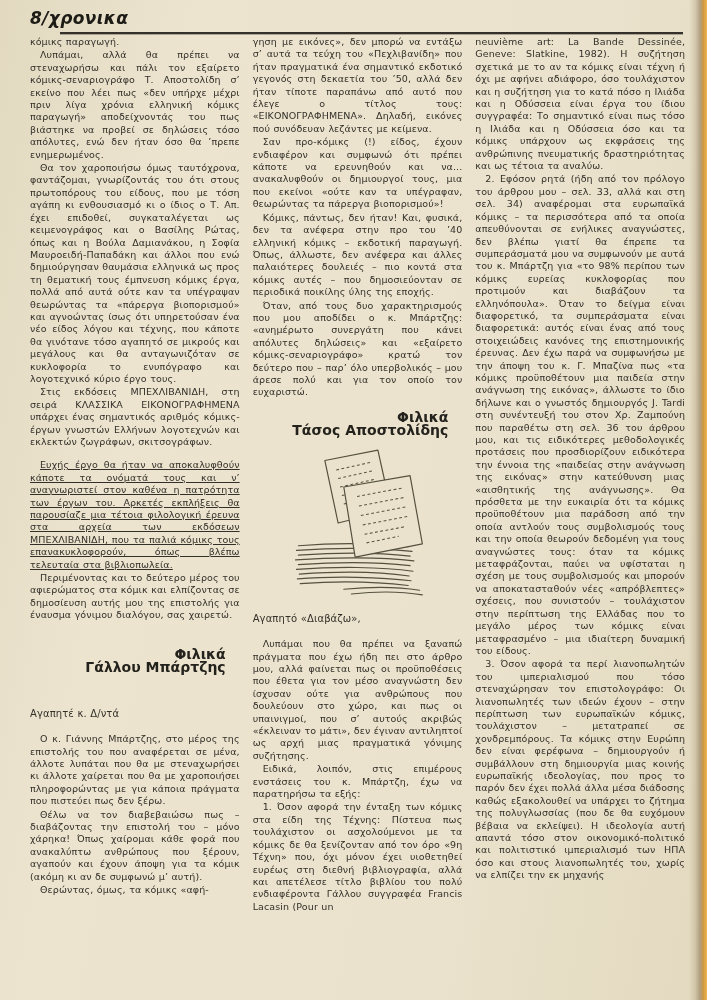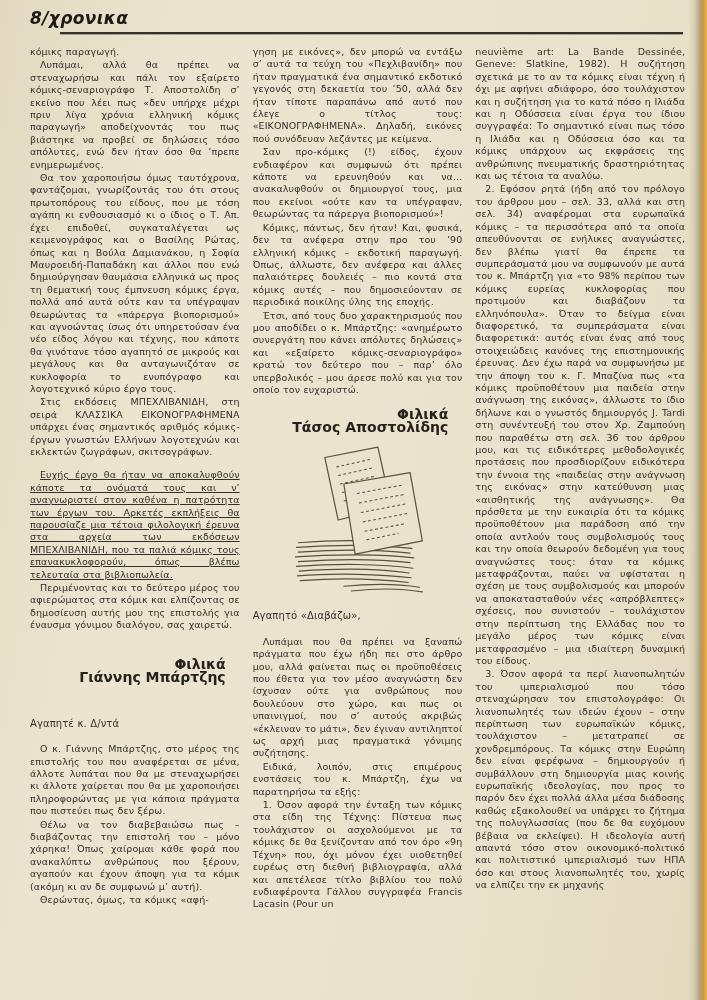--- a/index.html
+++ b/index.html
@@ -9,21 +9,21 @@
     background:linear-gradient(100deg,#e2d9c0 0%,#ece4cf 22%,#eae2cc 68%,#e3d9bf 100%);
     color:#33302a;
   }
   .page{position:absolute;inset:0;}
   .edge{position:absolute;top:0;right:0;bottom:0;width:18px;
     background:linear-gradient(90deg,rgba(110,85,40,0) 0%,rgba(110,85,40,0.16) 35%,rgba(90,60,20,0.38) 62%,#cf9a3e 80%,#f0b653 100%);
     pointer-events:none;}
   header{padding:8px 12px 0 30px;}
   .ptitle{margin:0;font-size:17px;font-weight:bold;font-style:italic;letter-spacing:.4px;color:#1d1b16;}
   .rule{height:2px;background:#35312a;margin:4px 12px 0 30px;box-shadow:0 1px 0 rgba(53,49,42,.35);}
-  .cols{display:flex;gap:13px;padding:12px 22px 0 30px;}
+  .cols{display:flex;gap:13px;padding:2px 22px 0 30px;}
   .col{flex:1 1 0;min-width:0;}
   p{margin:0 0 1px 0;font-size:9.5px;line-height:12.4px;text-align:justify;letter-spacing:.1px;word-spacing:.3px;}
   p.ind{text-indent:10px;}
   p.gap{margin-top:11px;text-decoration:underline;}
   .sig{text-align:right;font-weight:bold;font-size:14px;line-height:13px;padding-right:14px;color:#24221d;}
   .sig1{margin:26px 0 34px 0;}
   .sig2{margin:12px 0 10px 0;}
   .salut{margin:14px 0 13px 0;font-size:10px;}
   .illus{display:block;margin:4px auto 12px auto;}
   .sketch{stroke:#55503f;fill:none;stroke-width:1.25;stroke-linecap:round;}
@@ -43,33 +43,33 @@
 
     <div class="col">
       <p>κόμικς παραγωγή.</p>
       <p class="ind">Λυπάμαι, αλλά θα πρέπει να στεναχωρήσω και πάλι τον εξαίρετο κόμικς-σεναριογράφο Τ. Αποστολίδη σ’ εκείνο που λέει πως «δεν υπήρχε μέχρι πριν λίγα χρόνια ελληνική κόμικς παραγωγή» αποδείχνοντάς του πως βιάστηκε να προβεί σε δηλώσεις τόσο απόλυτες, ενώ δεν ήταν όσο θα ’πρεπε ενημερωμένος.</p>
       <p class="ind">Θα τον χαροποιήσω όμως ταυτόχρονα, φαντάζομαι, γνωρίζοντάς του ότι στους πρωτοπόρους του είδους, που με τόση αγάπη κι ενθουσιασμό κι ο ίδιος ο Τ. Απ. έχει επιδοθεί, συγκαταλέγεται ως κειμενογράφος και ο Βασίλης Ρώτας, όπως και η Βούλα Δαμιανάκου, η Σοφία Μαυροειδή-Παπαδάκη και άλλοι που ενώ δημιούργησαν θαυμάσια ελληνικά ως προς τη θεματική τους έμπνευση κόμικς έργα, πολλά από αυτά ούτε καν τα υπέγραψαν θεωρώντας τα «πάρεργα βιοπορισμού» και αγνοώντας ίσως ότι υπηρετούσαν ένα νέο είδος λόγου και τέχνης, που κάποτε θα γινότανε τόσο αγαπητό σε μικρούς και μεγάλους και θα ανταγωνιζόταν σε κυκλοφορία το ενυπόγραφο και λογοτεχνικό κύριο έργο τους.</p>
       <p class="ind">Στις εκδόσεις ΜΠΕΧΛΙΒΑΝΙΔΗ, στη σειρά ΚΛΑΣΣΙΚΑ ΕΙΚΟΝΟΓΡΑΦΗΜΕΝΑ υπάρχει ένας σημαντικός αριθμός κόμικς-έργων γνωστών Ελλήνων λογοτεχνών και εκλεκτών ζωγράφων, σκιτσογράφων.</p>
       <p class="ind gap">Ευχής έργο θα ήταν να αποκαλυφθούν κάποτε τα ονόματά τους και ν’ αναγνωριστεί στον καθένα η πατρότητα των έργων του. Αρκετές εκπλήξεις θα παρουσίαζε μια τέτοια φιλολογική έρευνα στα αρχεία των εκδόσεων ΜΠΕΧΛΙΒΑΝΙΔΗ, που τα παλιά κόμικς τους επανακυκλοφορούν, όπως βλέπω τελευταία στα βιβλιοπωλεία.</p>
       <p class="ind">Περιμένοντας και το δεύτερο μέρος του αφιερώματος στα κόμικ και ελπίζοντας σε δημοσίευση αυτής μου της επιστολής για έναυσμα γόνιμου διαλόγου, σας χαιρετώ.</p>
       <div class="sig sig1">
         <div>Φιλικά</div>
-        <div>Γιάννης Μπάρτζης</div>
+        <div>Γάλλου Μπάρτζης</div>
       </div>
       <p class="salut">Αγαπητέ κ. Δ/ντά</p>
       <p class="ind">Ο κ. Γιάννης Μπάρτζης, στο μέρος της επιστολής του που αναφέρεται σε μένα, άλλοτε λυπάται που θα με στεναχωρήσει κι άλλοτε χαίρεται που θα με χαροποιήσει πληροφορώντας με για κάποια πράγματα που πιστεύει πως δεν ξέρω.</p>
       <p class="ind">Θέλω να τον διαβεβαιώσω πως – διαβάζοντας την επιστολή του – μόνο χάρηκα! Όπως χαίρομαι κάθε φορά που ανακαλύπτω ανθρώπους που ξέρουν, αγαπούν και έχουν άποψη για τα κόμικ (ακόμη κι αν δε συμφωνώ μ’ αυτή).</p>
       <p class="ind">Θερώντας, όμως, τα κόμικς «αφή-</p>
     </div>
 
     <div class="col">
       <p>γηση με εικόνες», δεν μπορώ να εντάξω σ’ αυτά τα τεύχη του «Πεχλιβανίδη» που ήταν πραγματικά ένα σημαντικό εκδοτικό γεγονός στη δεκαετία του ’50, αλλά δεν ήταν τίποτε παραπάνω από αυτό που έλεγε ο τίτλος τους: «ΕΙΚΟΝΟΓΡΑΦΗΜΕΝΑ». Δηλαδή, εικόνες πού συνόδευαν λεζάντες με κείμενα.</p>
       <p class="ind">Σαν προ-κόμικς (!) είδος, έχουν ενδιαφέρον και συμφωνώ ότι πρέπει κάποτε να ερευνηθούν και να... ανακαλυφθούν οι δημιουργοί τους, μια που εκείνοι «ούτε καν τα υπέγραφαν, θεωρώντας τα πάρεργα βιοπορισμού»!</p>
-      <p class="ind">Κόμικς, πάντως, δεν ήταν! Και, φυσικά, δεν τα ανέφερα στην προ του ’90 ελληνική κόμικς – εκδοτική παραγωγή. Όπως, άλλωστε, δεν ανέφερα και άλλες παλαιότερες δουλειές – πιο κοντά στα κόμικς αυτές – που δημοσιεύονταν σε περιοδικά ποικίλης ύλης της εποχής.</p>
-      <p class="ind">Έτσι, από τους δυο χαρακτηρισμούς που μου αποδίδει ο κ. Μπάρτζης: «ανημέρωτο συνεργάτη που κάνει απόλυτες δηλώσεις» και «εξαίρετο κόμικς-σεναριογράφο» κρατώ τον δεύτερο που – παρ’ όλο υπερβολικός – μου άρεσε πολύ και για τον οποίο τον ευχαριστώ.</p>
+      <p class="ind">Κόμικς, πάντως, δεν ήταν! Και, φυσικά, δεν τα ανέφερα στην προ του ’40 ελληνική κόμικς – εκδοτική παραγωγή. Όπως, άλλωστε, δεν ανέφερα και άλλες παλαιότερες δουλειές – πιο κοντά στα κόμικς αυτές – που δημοσιεύονταν σε περιοδικά ποικίλης ύλης της εποχής.</p>
+      <p class="ind">Όταν, από τους δυο χαρακτηρισμούς που μου αποδίδει ο κ. Μπάρτζης: «ανημέρωτο συνεργάτη που κάνει απόλυτες δηλώσεις» και «εξαίρετο κόμικς-σεναριογράφο» κρατώ τον δεύτερο που – παρ’ όλο υπερβολικός – μου άρεσε πολύ και για τον οποίο τον ευχαριστώ.</p>
       <div class="sig sig2">
         <div>Φιλικά</div>
         <div>Τάσος Αποστολίδης</div>
       </div>
 
       <svg class="illus" width="142" height="152" viewBox="0 0 150 160" aria-hidden="true">
         <g class="sketch">
           <path d="M12 104 C 50 101, 90 101, 128 105"></path>
           <path d="M10 109 C 50 106, 95 106, 132 110"></path>
           <path d="M12 114 C 55 111, 95 111, 130 115"></path>

